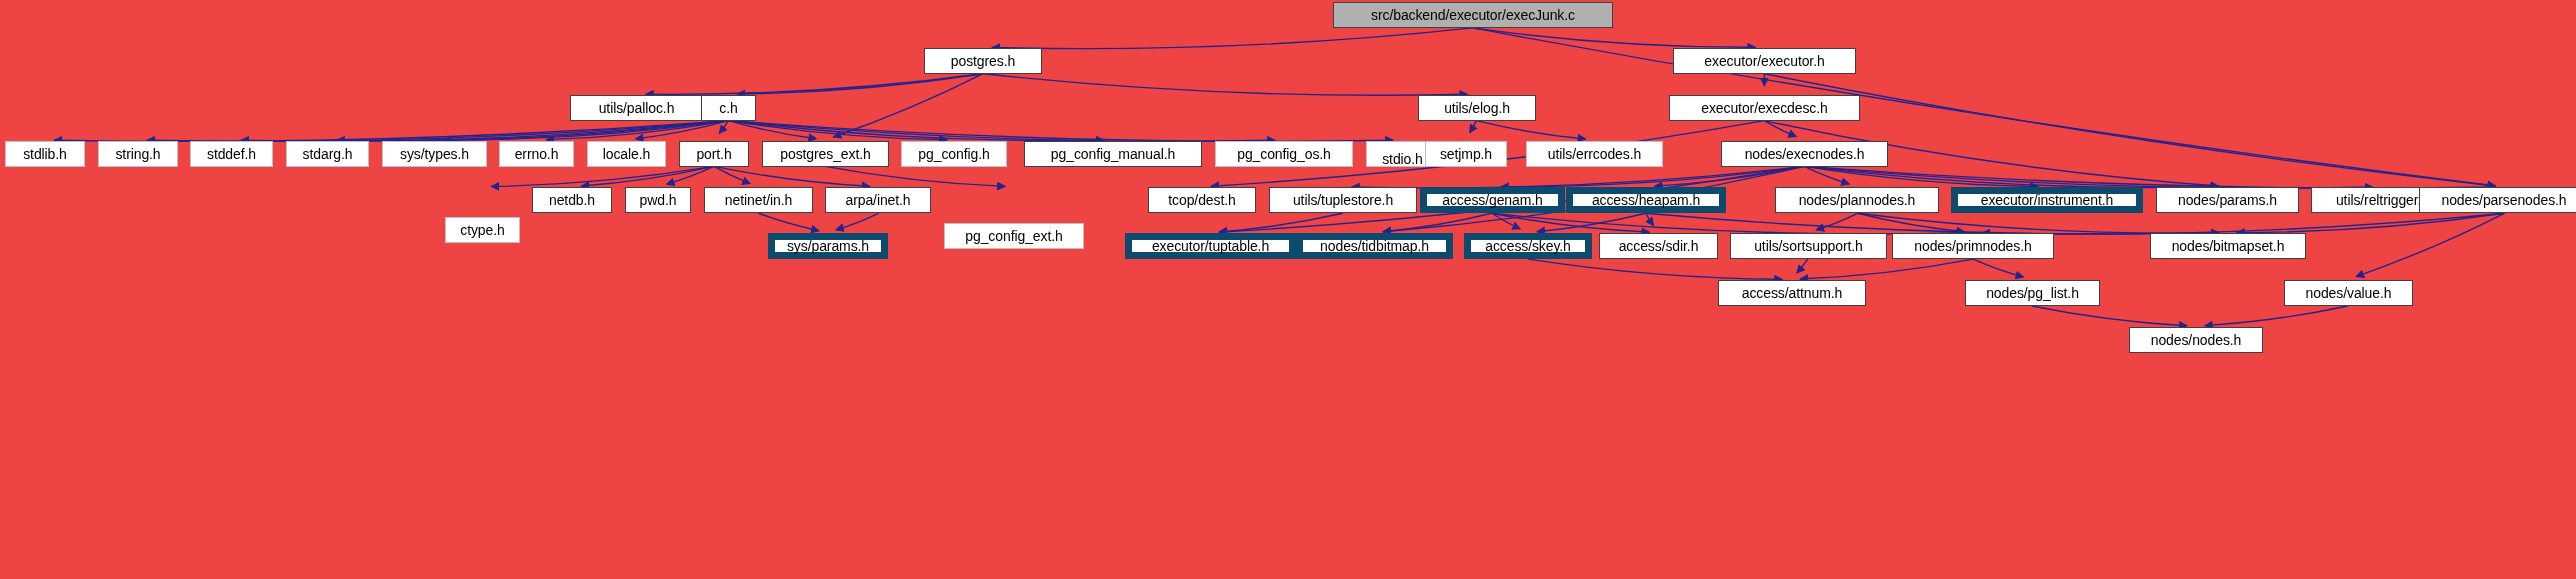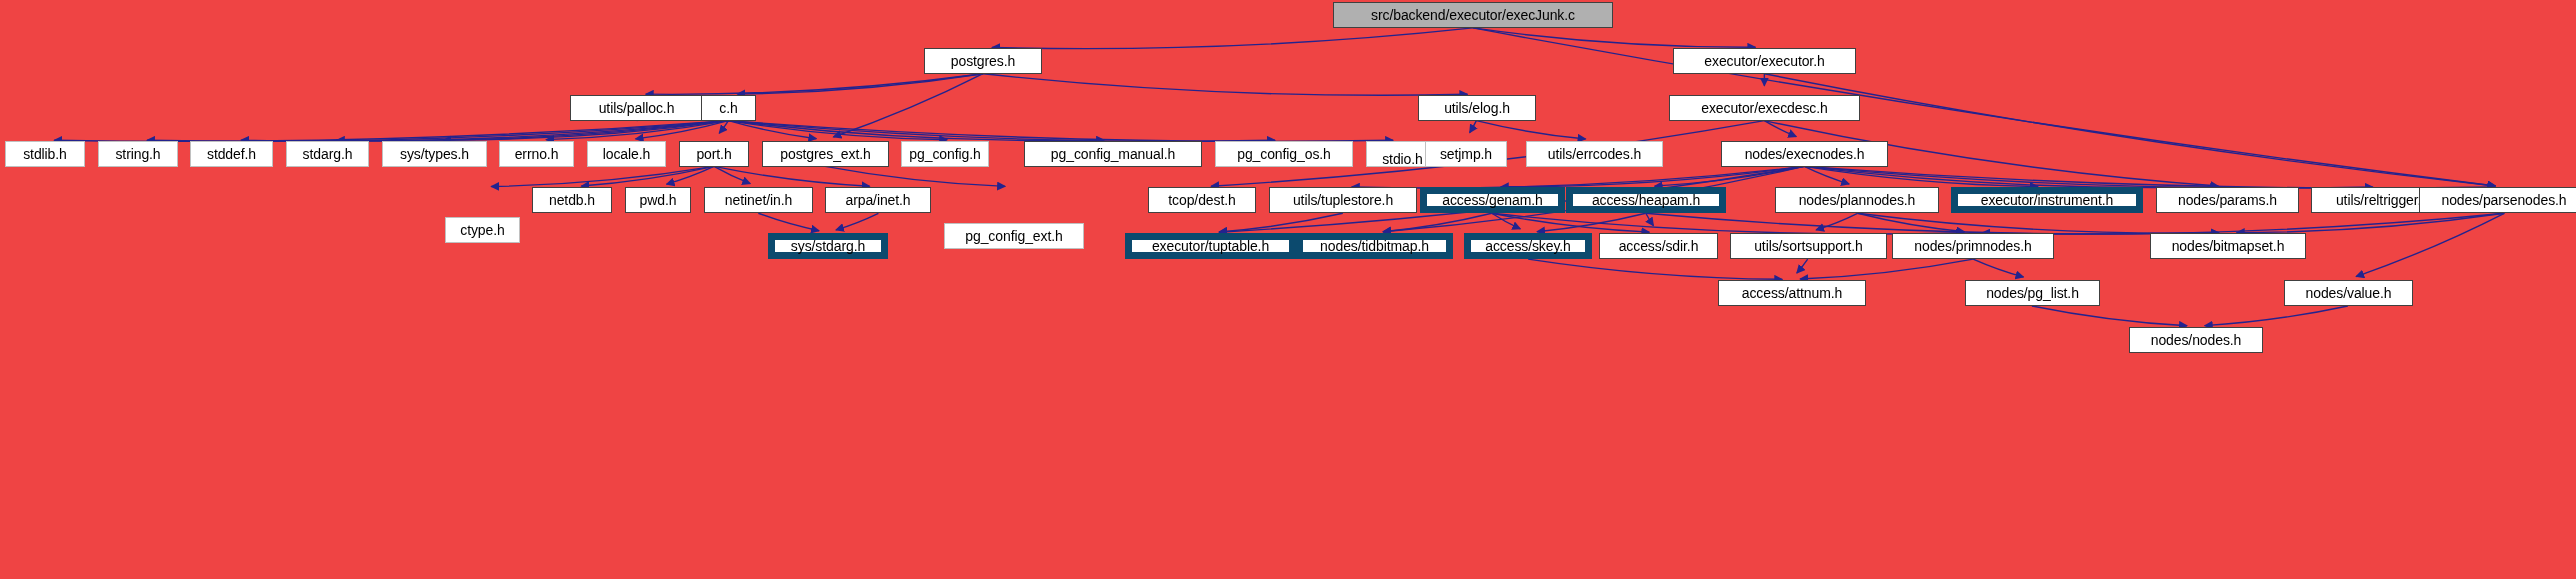--- a/index.html
+++ b/index.html
@@ -175,21 +175,21 @@
       </div>
       <div class="node" style="left: 587px; top: 141px; width: 79px;">
         <span>locale.h</span>
       </div>
       <div class="node dark" style="left: 679px; top: 141px; width: 70px;">
         <span>port.h</span>
       </div>
       <div class="node dark" style="left: 762px; top: 141px; width: 127px;">
         <span>postgres_ext.h</span>
       </div>
-      <div class="node" style="left: 901px; top: 141px; width: 88px;">
+      <div class="node" style="left: 901px; top: 141px; width: 106px;">
         <span>pg_config.h</span>
       </div>
       <div class="node dark" style="left: 1024px; top: 141px; width: 178px;">
         <span>pg_config_manual.h</span>
       </div>
       <div class="node" style="left: 1215px; top: 141px; width: 138px;">
         <span>pg_config_os.h</span>
       </div>
       <div class="node" style="left: 1366px; top: 141px; width: 73px; align-items: flex-end;">
         <span>stdio.h</span>
@@ -242,21 +242,21 @@
       <div class="node dark" style="left: 2156px; top: 187px; width: 143px;">
         <span>nodes/params.h</span>
       </div>
       <div class="node dark" style="left: 2311px; top: 187px; width: 143px;">
         <span>utils/reltrigger.h</span>
       </div>
       <div class="node dark" style="left: 2419px; top: 187px; width: 170px;">
         <span>nodes/parsenodes.h</span>
       </div>
       <div class="node red" style="left: 768px; top: 233px; width: 120px;">
-        <span>sys/stdarg.h</span>
+        <span>sys/params.h</span>
       </div>
       <div class="node red" style="left: 1125px; top: 233px; width: 171px;">
         <span>executor/tuptable.h</span>
       </div>
       <div class="node red" style="left: 1296px; top: 233px; width: 157px;">
         <span>nodes/tidbitmap.h</span>
       </div>
       <div class="node red" style="left: 1464px; top: 233px; width: 128px;">
         <span>access/skey.h</span>
       </div>

